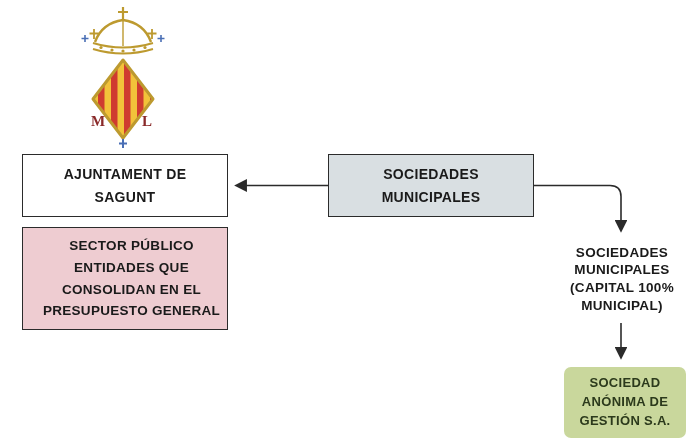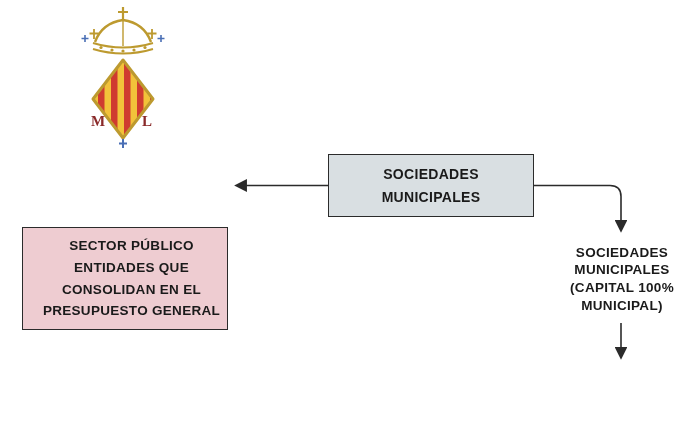--- a/index.html
+++ b/index.html
@@ -82,28 +82,33 @@
           <rect class="stripe" x="72" y="54" width="6.5" height="78"></rect>
         </g>
         <polygon class="crown-stroke" stroke-width="3" stroke-linejoin="round" points="45,54 75,93 45,132 15,93"></polygon>
       </g>
       <text class="emblem-letter" x="13" y="120">M</text>
       <text class="emblem-letter" x="64" y="120">L</text>
       <path class="blue-mark" stroke-width="2" d="M45,133 v9 M41,137.5 h8"></path>
     </svg>
   </div>
 
+  <div class="node bordered ajuntament">AJUNTAMENT DE
+SAGUNT</div>
 
   <div class="node bordered sociedades">SOCIEDADES
 MUNICIPALES</div>
 
   <div class="node bordered sector">SECTOR PÚBLICO
 ENTIDADES QUE
 CONSOLIDAN EN EL
 PRESUPUESTO GENERAL</div>
 
   <div class="node capital">SOCIEDADES
 MUNICIPALES
 (CAPITAL 100%
 MUNICIPAL)</div>
 
+  <div class="node sag">SOCIEDAD
+ANÓNIMA DE
+GESTIÓN S.A.</div>
 
 </div>
 
 </body></html>

